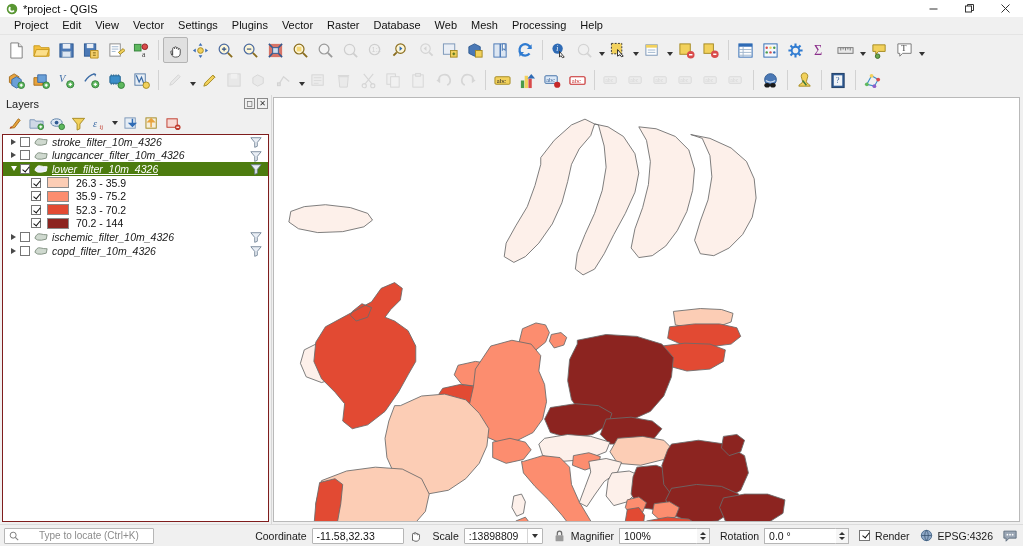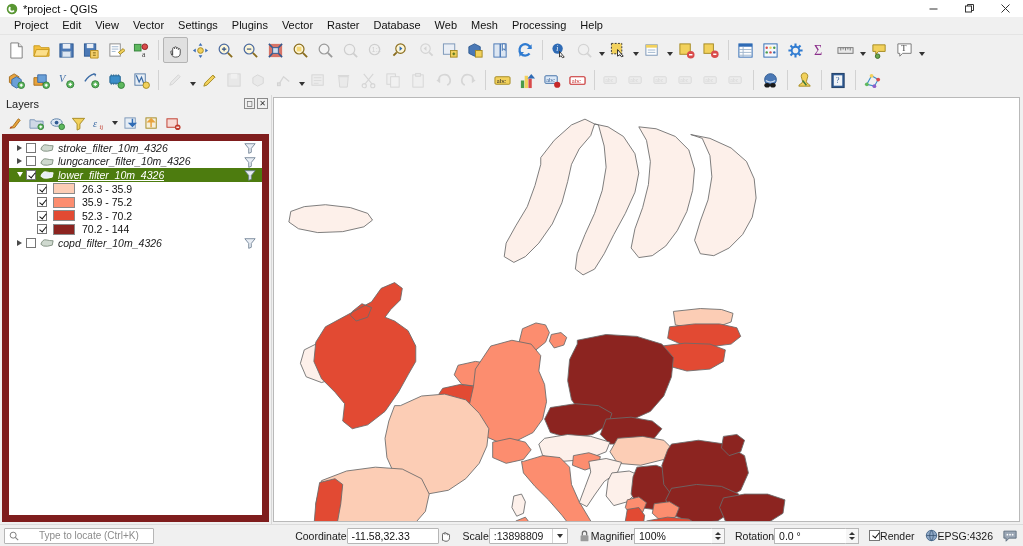--- a/index.html
+++ b/index.html
@@ -81,21 +81,21 @@
   .ptb-btn {
     width:20px; height:20px; display:flex; align-items:center; justify-content:center;
     border:1px solid transparent; border-radius:2px;
   }
   .ptb-caret { width:10px; height:20px; display:flex; align-items:center; justify-content:center; }
   .ptb-caret::after {
     content:""; border-left:3px solid transparent; border-right:3px solid transparent;
     border-top:4px solid #333;
   }
   .tree {
-    flex:1 1 auto; background:#ffffff; border:7px solid #7f1d1d; margin:0 2px 2px 2px;
+    flex:1 1 auto; background:#ffffff; border:1px solid #7f1d1d; margin:0 2px 2px 2px;
     overflow:hidden; position:relative;
   }
   .tree-row {
     height:13.6px; display:flex; align-items:center; padding-left:4px; position:relative;
     font-size:10.5px; white-space:nowrap;
   }
   .tree-row.selected { background:#4d7c0f; color:#ffffff; }
   .tree-row.selected .lyr-name { color:#fff; text-decoration:underline; }
   .expander {
     width:13px; height:13px; flex:0 0 13px; display:flex; align-items:center; justify-content:center;
@@ -140,21 +140,21 @@
   .statusbar {
     height:22px; flex:0 0 22px; background:#f0f0f0; display:flex; align-items:center;
     padding:0 4px; gap:0; border-top:1px solid #dcdcdc;
   }
   .locate {
     width:150px; height:16px; border:1px solid #b6b6b6; background:#fff; display:flex;
     align-items:center; padding:0 4px; gap:20px; border-radius:1px;
   }
   .locate-ph { font-size:10px; color:#8b8b8b; }
   .sb-spacer { flex:1 1 auto; }
-  .sb-group { display:flex; align-items:center; margin-right:10px; }
+  .sb-group { display:flex; align-items:center; gap:5px; margin-right:10px; }
   .sb-label { font-size:10.5px; color:#1a1a1a; white-space:nowrap; }
   .sb-field {
     height:16px; border:1px solid #b6b6b6; background:#fff; display:flex; align-items:center;
     padding:0 4px; font-size:10.5px; color:#111; border-radius:1px;
   }
   .sb-combo {
     height:16px; border:1px solid #b6b6b6; background:#fff; display:flex; align-items:center;
     border-radius:1px;
   }
   .sb-combo .val { padding:0 4px; font-size:10.5px; min-width:62px; }
@@ -828,20 +828,31 @@
             <span class="chk on" style="margin-right:6px;"></span>
             <span class="sym-swatch" style="background:#8c2420;"></span>
             <span class="sym-label">70.2 - 144</span>
           </div>
           <div class="tree-row">
             <span class="expander collapsed"></span>
             <span class="chk"></span>
             <svg class="lyr-icon" viewBox="0 0 16 12">
               <path d="M1 8 Q3 2 7 3 T15 4 L14 9 Q8 11 4 10 Z" fill="#cfd9cf" stroke="#7a8a7a"></path>
             </svg>
+            <span class="lyr-name">ischemic_filter_10m_4326</span>
+            <svg class="lyr-filter" viewBox="0 0 14 14">
+              <path d="M1 2h12l-4.5 5.5V12L5.5 13.2V7.5z" fill="#e9eef5" stroke="#6d7f92"></path>
+            </svg>
+          </div>
+          <div class="tree-row">
+            <span class="expander collapsed"></span>
+            <span class="chk"></span>
+            <svg class="lyr-icon" viewBox="0 0 16 12">
+              <path d="M1 8 Q3 2 7 3 T15 4 L14 9 Q8 11 4 10 Z" fill="#cfd9cf" stroke="#7a8a7a"></path>
+            </svg>
             <span class="lyr-name">copd_filter_10m_4326</span>
             <svg class="lyr-filter" viewBox="0 0 14 14">
               <path d="M1 2h12l-4.5 5.5V12L5.5 13.2V7.5z" fill="#e9eef5" stroke="#6d7f92"></path>
             </svg>
           </div>
         </div>
     </div>
 
     <div class="canvas-wrap">
       <div class="canvas">

